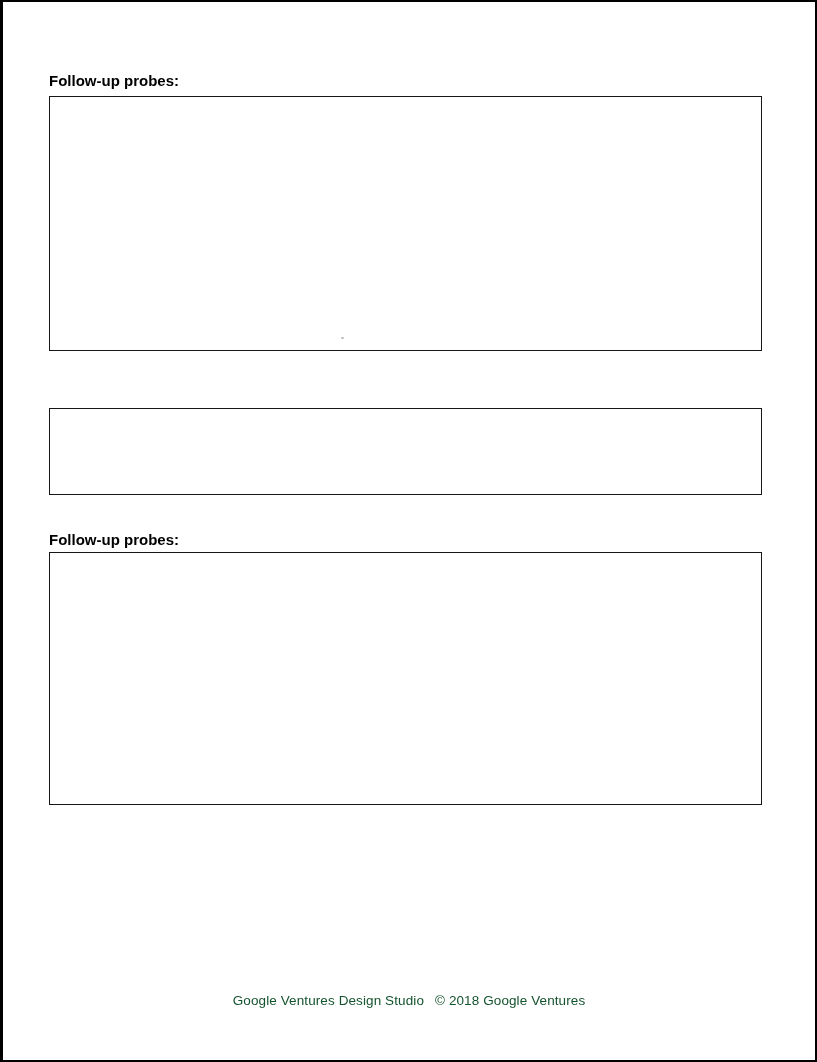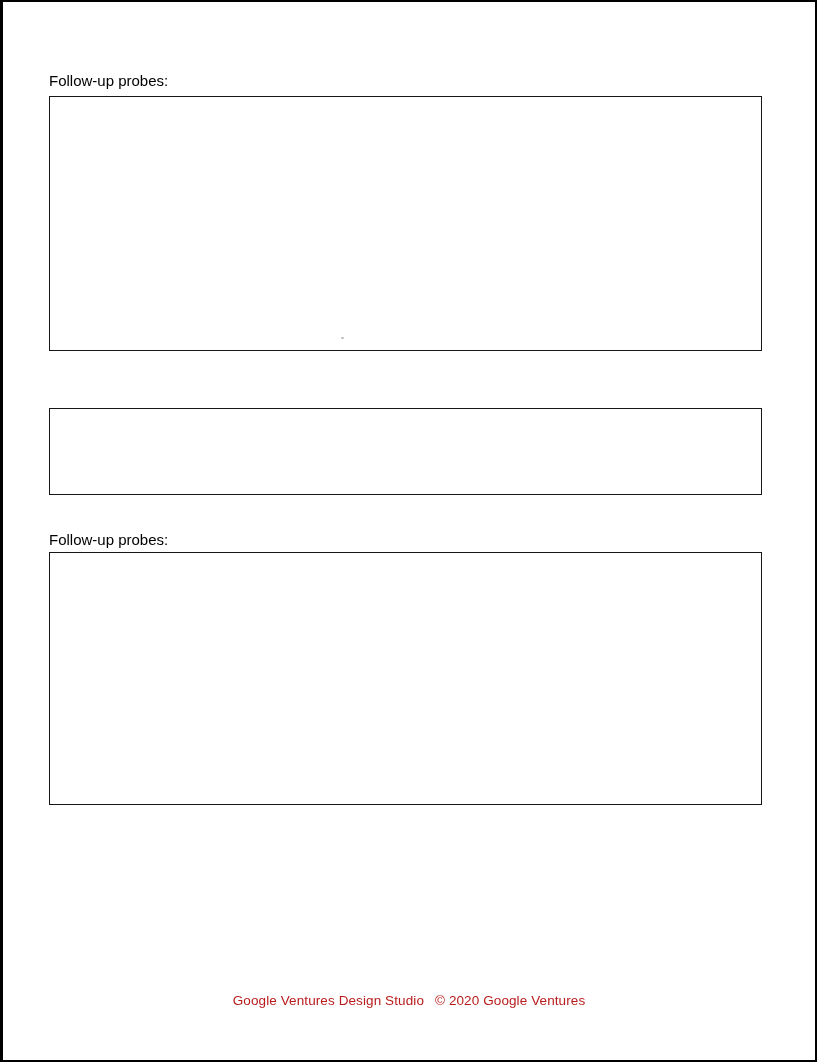--- a/index.html
+++ b/index.html
@@ -17,21 +17,21 @@
   }
 
   .section-label {
     position: absolute;
     left: 46px;
     font-size: 15px;
     line-height: 18px;
     color: #000000;
     white-space: nowrap;
   }
-  .section-label .bold { font-weight: normal; }
+  .section-label .bold { font-weight: bold; }
 
   .notes-box {
     position: absolute;
     left: 46px;
     width: 713px;
     background: #ffffff;
     border: 1.5px solid #161616;
   }
 
   .artifact-dot {
@@ -47,21 +47,21 @@
   .footer {
     position: absolute;
     top: 991px;
     left: 0;
     right: 0;
     display: flex;
     justify-content: center;
     gap: 11px;
     font-size: 13.5px;
     line-height: 16px;
-    color: #b91c1c;
+    color: #14532d;
     letter-spacing: 0.1px;
   }
 </style>
 </head>
 <body>
 
 <div class="page">
 
   <div class="section-label" style="top:70px">
     <span class="bold">Follow-up probes:</span>
@@ -71,16 +71,16 @@
 
   <div class="notes-box" style="top:406px; height:87px"></div>
 
   <div class="section-label" style="top:529px">
     <span class="bold">Follow-up probes:</span>
   </div>
   <div class="notes-box" style="top:550px; height:253px"></div>
 
   <div class="footer">
     <span>Google Ventures Design Studio</span>
-    <span>© 2020 Google Ventures</span>
+    <span>© 2018 Google Ventures</span>
   </div>
 
 </div>
 
 </body></html>

